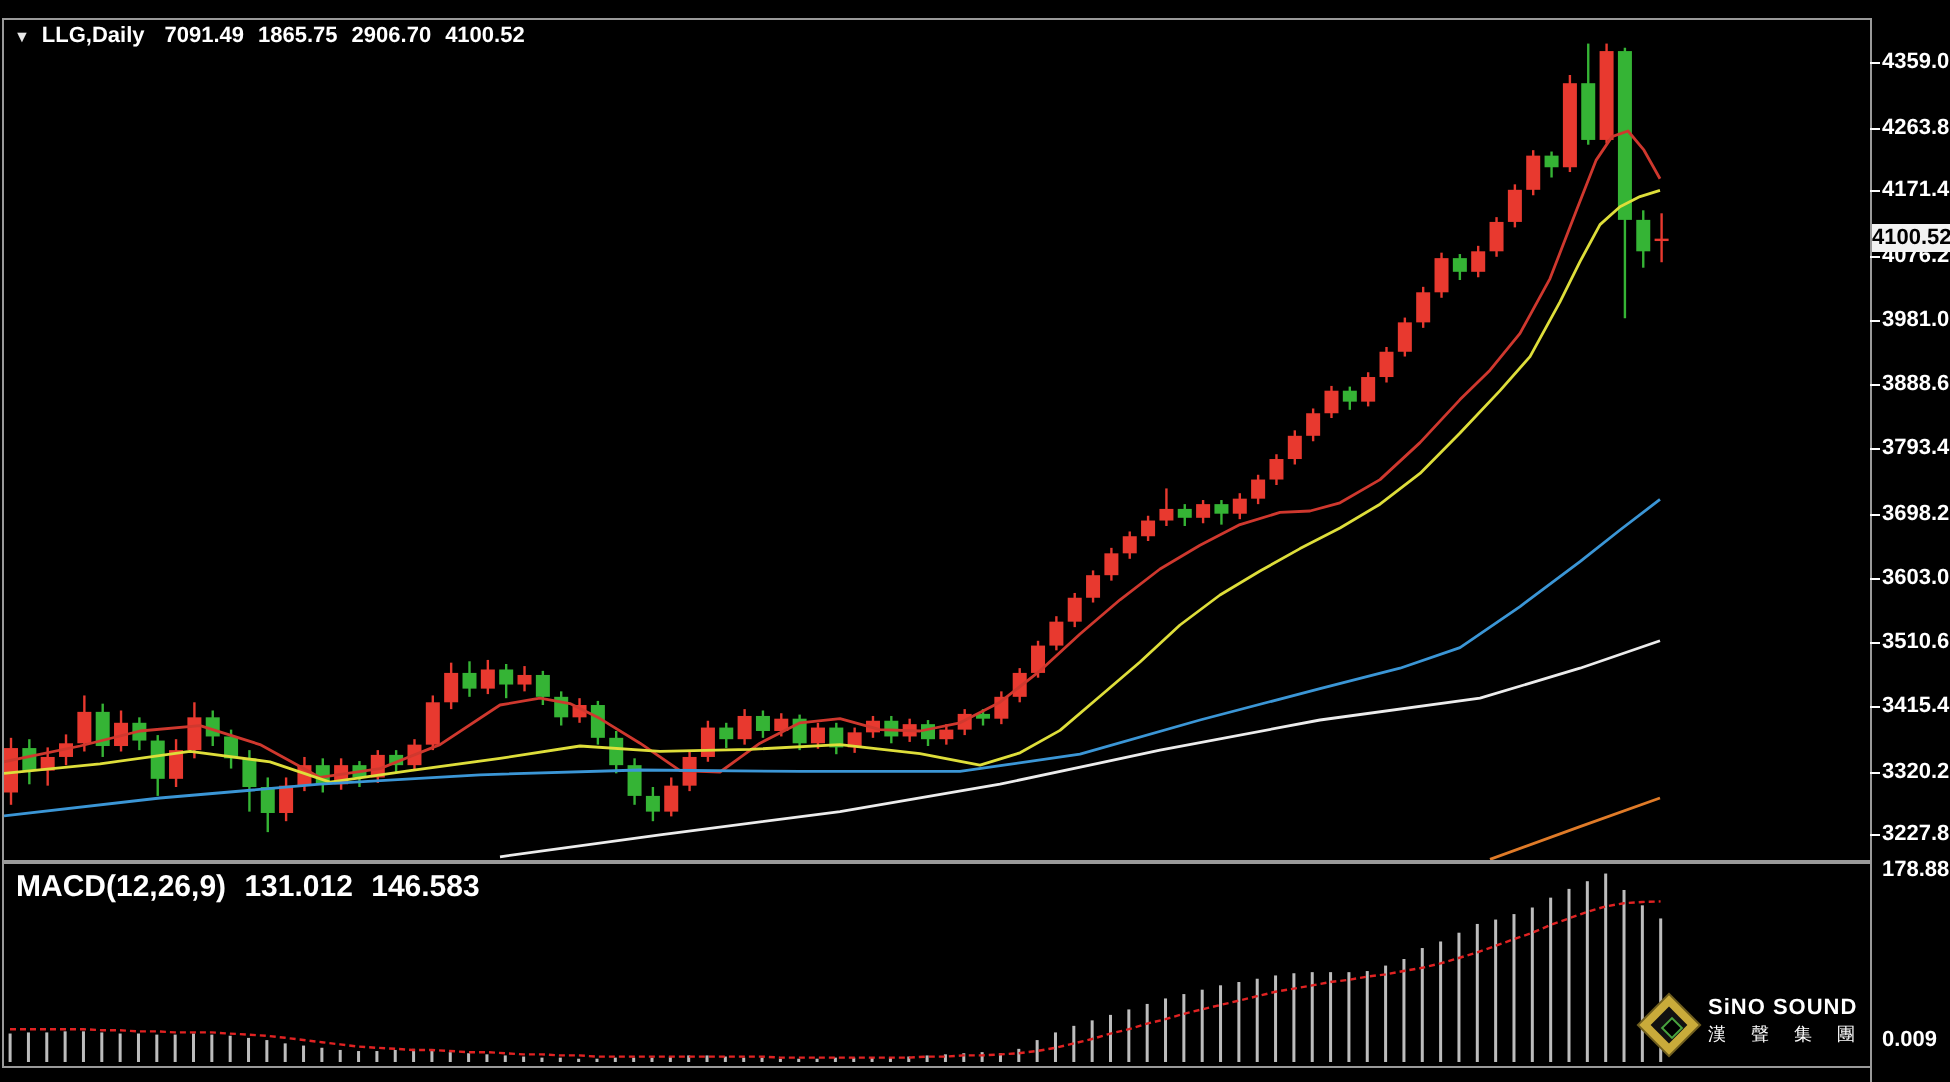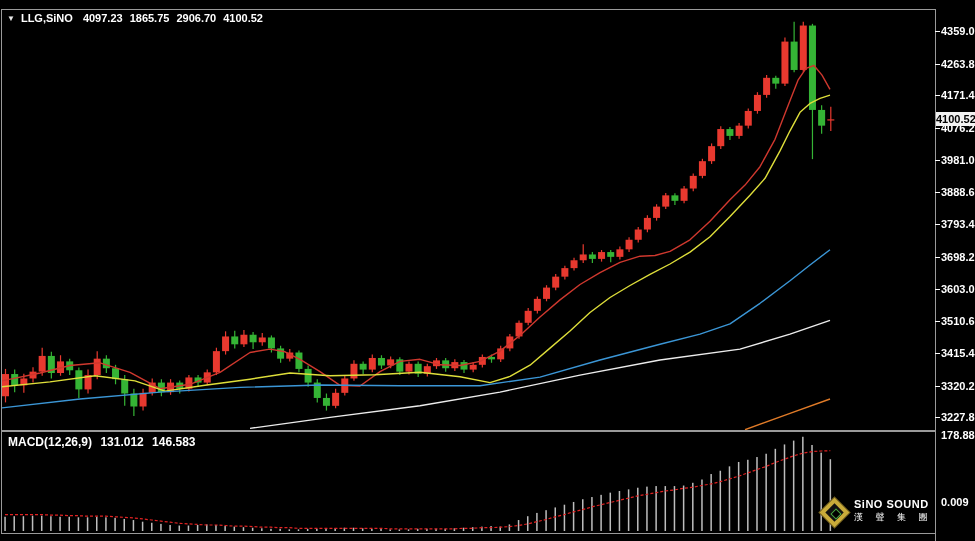--- a/index.html
+++ b/index.html
@@ -11,21 +11,21 @@
   #header .tri{font-size:8px;margin-right:6px;color:#e8e8e8;}
   #header .sym{margin-right:10px;}
   #header .v{margin-right:7px;}
   svg{position:absolute;display:block;}
   .axis-label{position:absolute;left:941px;transform:translateY(-50%);color:#fff;
               font-size:11px;font-weight:bold;white-space:nowrap;z-index:2;}
   .axis-dash{position:absolute;left:935px;width:5px;height:1px;background:#fff;z-index:2;}
   #price-tag{position:absolute;left:936px;width:39px;height:14px;background:#f2f2f2;
              color:#000;font-size:11px;font-weight:bold;line-height:14px;text-align:center;
              transform:translateY(-50%);z-index:4;}
-  #macd-label{position:absolute;left:8px;top:435px;color:#fff;font-size:12px;font-weight:bold;z-index:3;}
+  #macd-label{position:absolute;left:8px;top:435px;color:#fff;font-size:15px;font-weight:bold;z-index:3;}
   #macd-label span{margin-right:5px;}
   #logo{position:absolute;left:820px;top:498px;width:104px;height:36px;display:flex;
         align-items:flex-start;z-index:6;}
   #logo-icon{position:relative;width:30px;height:30px;flex:0 0 30px;}
   #logo-icon .d{position:absolute;transform:rotate(45deg);}
   #logo-icon .d1{left:4px;top:4px;width:21px;height:21px;background:#c9ab3a;box-shadow:0 0 0 1px #6e5d1e;}
   #logo-icon .d2{left:8px;top:8px;width:13px;height:13px;background:#111;}
   #logo-icon .d3{left:12px;top:12px;width:6px;height:6px;background:#000;border:1px solid #49a33f;}
   #logo-text{margin-left:4px;color:#fff;}
   #logo-brand{font-size:11px;font-weight:bold;letter-spacing:0.5px;white-space:nowrap;}
@@ -37,22 +37,22 @@
 <div id="app">
 
   <div class="frame" style="left:1px;top:9px;width:934px;height:1px;"></div>
   <div class="frame" style="left:1px;top:9px;width:1px;height:525px;"></div>
   <div class="frame" style="left:935px;top:9px;width:1px;height:532px;"></div>
   <div class="frame" style="left:1px;top:430px;width:934px;height:2px;"></div>
   <div class="frame" style="left:1px;top:533px;width:934px;height:1px;"></div>
 
   <div id="header">
     <span class="tri">▼</span>
-    <span class="sym">LLG,SiNO</span>
-    <span class="v">4097.23</span>
+    <span class="sym">LLG,Daily</span>
+    <span class="v">7091.49</span>
     <span class="v">1865.75</span>
     <span class="v">2906.70</span>
     <span class="v">4100.52</span>
   </div>
 
   <svg id="main-chart" style="left:2px;top:10px;" width="933" height="420" viewBox="0 0 933 420">
       <line x1="3.5" y1="358.91215962280916" x2="3.5" y2="392.39468379514165" stroke="#e8392f" stroke-width="1.2"></line>
       <rect x="0" y="364.03703577163554" width="7" height="22.207796644914424" fill="#e8392f"></rect>
       <line x1="12.67" y1="359.5954764426527" x2="12.67" y2="382.1449314974888" stroke="#35b435" stroke-width="1.2"></line>
       <rect x="9.17" y="364.03703577163554" width="7" height="11.274727527418065" fill="#35b435"></rect>
@@ -358,21 +358,21 @@
       <div class="axis-dash" style="top: 320.875px;"></div>
       <div class="axis-label" style="top: 353.401px;">3415.40</div>
       <div class="axis-dash" style="top: 353.401px;"></div>
       <div class="axis-label" style="top: 385.927px;">3320.20</div>
       <div class="axis-dash" style="top: 385.927px;"></div>
       <div class="axis-label" style="top: 417.496px;">3227.80</div>
       <div class="axis-dash" style="top: 417.496px;"></div>
     </div>
   <div id="macd-axis">
       <div class="axis-label" style="top: 435px;">178.886</div>
-      <div class="axis-label" style="top: 502px;">0.009</div>
+      <div class="axis-label" style="top: 520px;">0.009</div>
     </div>
 
   <div id="price-tag" style="top: 119.324px;">4100.52</div>
 
   <div id="macd-label">
     <span>MACD(12,26,9)</span>
     <span>131.012</span>
     <span>146.583</span>
   </div>
 

